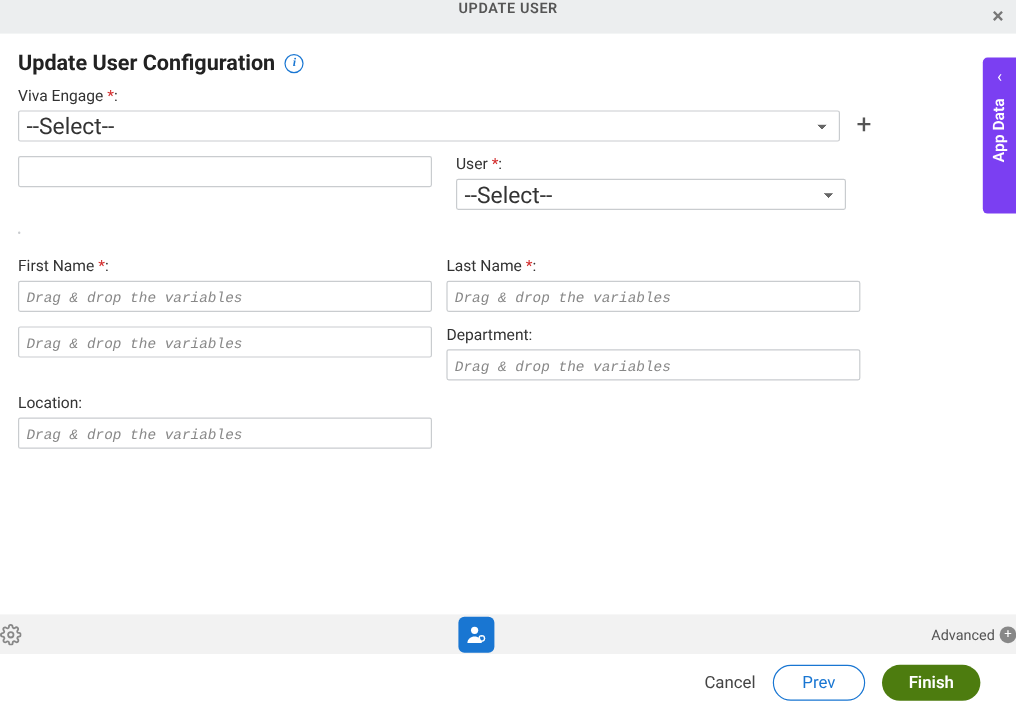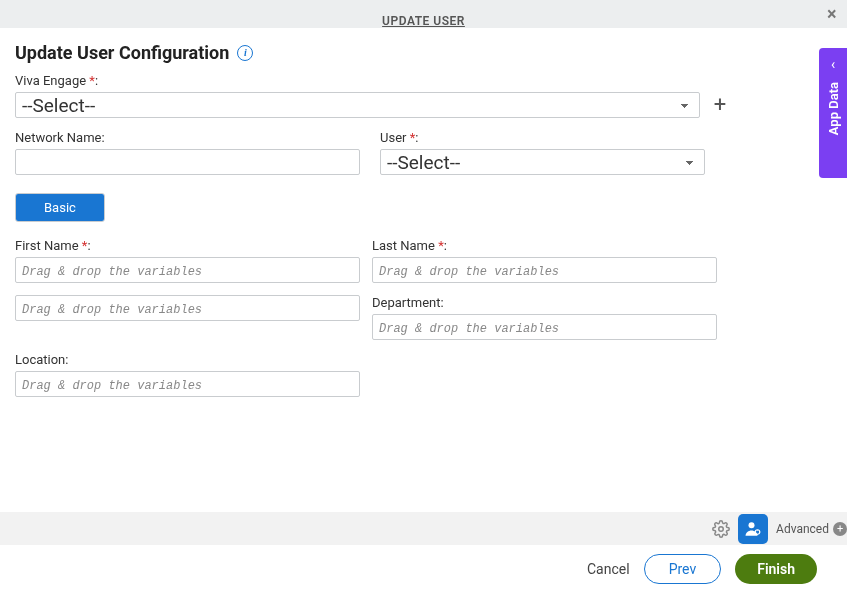--- a/index.html
+++ b/index.html
@@ -2,28 +2,27 @@
 <html><head>
 <meta charset="utf-8">
 <style>
   * { box-sizing: border-box; margin: 0; padding: 0; font-family: -apple-system, BlinkMacSystemFont, "Segoe UI", Roboto, Arial, sans-serif; }
   body { width: 847px; height: 592px; background: #fff; position: relative; overflow: hidden; }
   
   .header {
     background: #eceeef;
     height: 28px;
     display: flex;
-    align-items: flex-end;
+    align-items: flex-start;
     justify-content: center;
     position: relative;
     color: #555;
     font-size: 12px;
     font-weight: 600;
     letter-spacing: 0.5px;
-    text-decoration: underline;
   }
   .header .close {
     position: absolute;
     right: 10px;
     top: 50%;
     transform: translateY(-50%);
     font-size: 18px;
     color: #777;
     cursor: pointer;
     line-height: 1;
@@ -119,21 +118,21 @@
   .basic-grid .span1 { grid-column: 1; }
   
   .footer-strip {
     position: absolute;
     top: 512px;
     left: 0; right: 0;
     height: 33px;
     background: #f2f2f2;
     display: flex;
     align-items: center;
-    justify-content: flex-end;
+    justify-content: space-between;
     gap: 8px;
   }
   .gear-icon {
     width: 18px; height: 18px;
     color: #888;
     display: inline-flex; align-items: center; justify-content: center;
   }
   .person-btn {
     width: 30px; height: 30px;
     background: #1976d2;
@@ -232,33 +231,31 @@
     <div class="select-with-plus">
       <select>
         <option>--Select--</option>
       </select>
       <span class="plus-btn">+</span>
     </div>
   </div>
 
   <div class="row2">
     <div class="left form-group">
-      <label>Network Name:</label>
       <input type="text" style="">
     </div>
     <div class="right form-group">
       <label><span>User</span> <span class="req">*</span>:</label>
       <select>
         <option>--Select--</option>
       </select>
     </div>
   </div>
 
   <div class="tabs">
-    <div class="tab active">Basic</div>
   </div>
 
   <div class="basic-grid">
     <div class="form-group">
       <label><span>First Name</span> <span class="req">*</span>:</label>
       <input type="text" placeholder="Drag &amp; drop the variables" style="">
     </div>
     <div class="form-group">
       <label><span>Last Name</span> <span class="req">*</span>:</label>
       <input type="text" placeholder="Drag &amp; drop the variables" style="">

